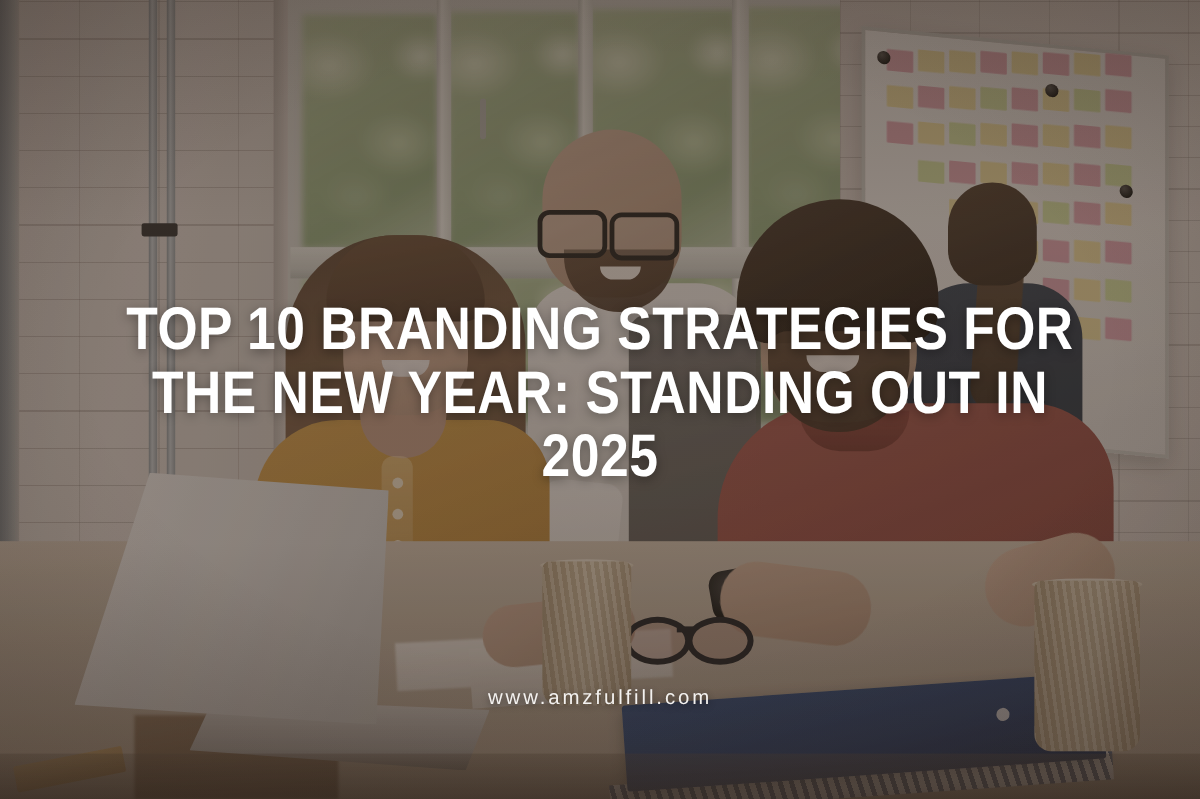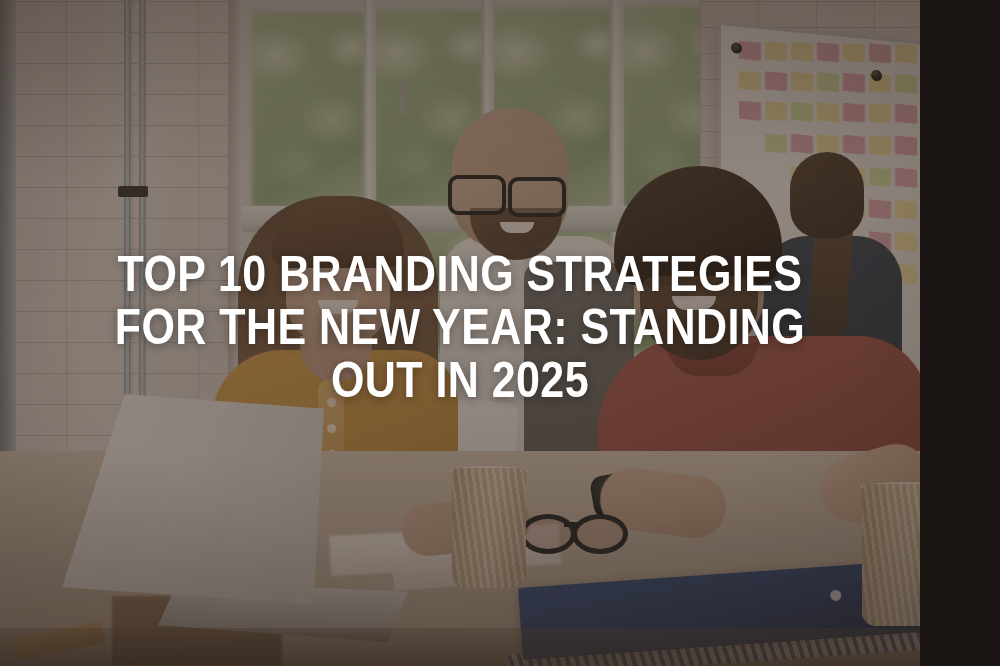--- a/index.html
+++ b/index.html
@@ -6,21 +6,21 @@
     margin: 0;
     padding: 0;
     background: #1a1512;
   }
   body {
     font-family: "Liberation Sans", sans-serif;
   }
 
   #banner {
     position: relative;
-    width: 920px;
+    width: 1000px;
     height: 666px;
     overflow: hidden;
     background: #be185d;
     user-select: none;
   }
 
   
   .scene {
     position: absolute;
     inset: 0;
@@ -754,15 +754,16 @@
     <div class="ruler"></div>
     <div class="desk-front"></div>
   </div>
 
   <div class="tint"></div>
   <div class="warm-wash"></div>
   <div class="vignette"></div>
 
   <div class="text-layer">
     <h1 class="headline">Top 10 Branding Strategies for the New Year: Standing Out in 2025</h1>
+    <div class="site-url">www.amzfulfill.com</div>
   </div>
 
 </div>
 
 </body></html>

